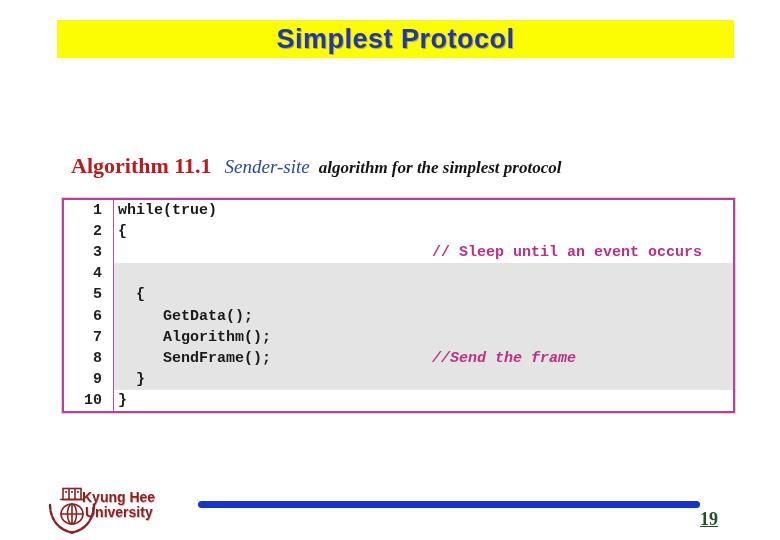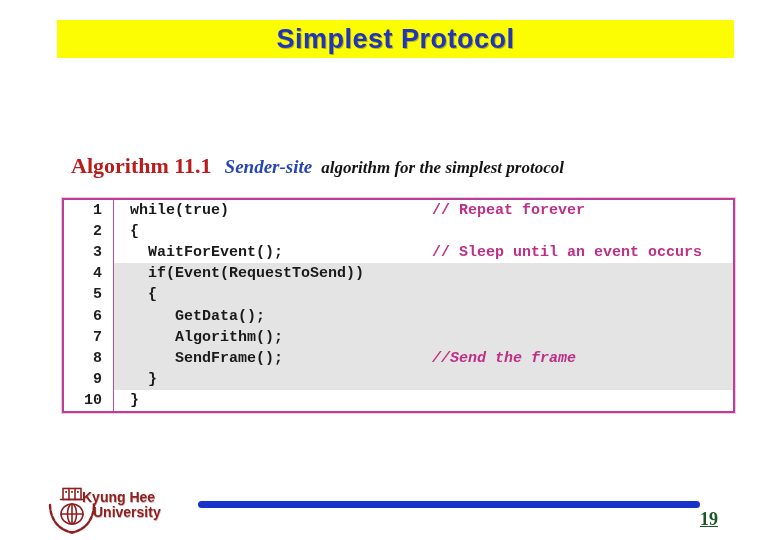--- a/index.html
+++ b/index.html
@@ -44,21 +44,21 @@
     white-space: nowrap;
     font-family: "Liberation Serif", serif;
   }
   .h-label {
     color: #b91c1c;
     font-weight: bold;
     font-size: 22px;
   }
   .h-em {
     color: #2746b4;
-    font-weight: bold;
+    font-weight: normal;
     font-style: italic;
     font-size: 19px;
     margin-left: 9px;
   }
   .h-rest {
     color: #141414;
     font-weight: bold;
     font-style: italic;
     font-size: 17px;
     margin-left: 5px;
@@ -97,21 +97,21 @@
     display: flex;
     align-items: center;
     padding-left: 4px;
     font-family: "Liberation Mono", monospace;
     font-size: 15px;
     font-weight: bold;
     color: #1a1a1a;
     white-space: pre;
   }
   .crow.shaded .ccell { background: #e4e4e4; }
-  .ctext { white-space: pre; margin-left: 12px; }
+  .ctext { white-space: pre; }
   .ccomment {
     position: absolute;
     left: 318px;
     color: #be2f86;
     white-space: pre;
   }
   .ccomment.it { font-style: italic; }
   
   .logo {
     position: absolute;
@@ -123,21 +123,21 @@
   .uni {
     position: absolute;
     left: 82px;
     top: 490px;
     color: #8e2020;
     font-weight: bold;
     font-size: 14px;
     line-height: 15px;
     text-shadow: 0.5px 0.5px 0 rgba(142,32,32,0.35);
   }
-  .uni .l2 { margin-left: 11px; }
+  .uni .l2 { margin-left: 3px; }
   .bluebar {
     position: absolute;
     left: 198px;
     top: 501px;
     width: 502px;
     height: 7px;
     background: #1633cc;
     border-radius: 4px;
   }
   .pagenum {
@@ -164,33 +164,33 @@
 
   <div class="heading">
     <span class="h-label">Algorithm 11.1</span>
     <span class="h-em">Sender-site</span>
     <span class="h-rest">algorithm for the simplest protocol</span>
   </div>
 
   <div class="codebox" id="codebox">
       <div class="crow">
         <span class="lnum">1</span>
-        <span class="ccell"><span class="ctext">while(true)</span><span class="ccomment">// Repeat forever</span></span>
+        <span class="ccell"><span class="ctext">while(true)</span></span>
       </div>
       <div class="crow">
         <span class="lnum">2</span>
         <span class="ccell"><span class="ctext">{</span></span>
       </div>
       <div class="crow">
         <span class="lnum">3</span>
-        <span class="ccell"><span class="ctext">  WaitForEvent();</span><span class="ccomment">// Sleep until an event occurs</span></span>
+        <span class="ccell"><span class="ccomment">// Sleep until an event occurs</span></span>
       </div>
       <div class="crow shaded">
         <span class="lnum">4</span>
-        <span class="ccell"><span class="ctext">  if(Event(RequestToSend))</span></span>
+        <span class="ccell"></span>
       </div>
       <div class="crow shaded">
         <span class="lnum">5</span>
         <span class="ccell"><span class="ctext">  {</span></span>
       </div>
       <div class="crow shaded">
         <span class="lnum">6</span>
         <span class="ccell"><span class="ctext">     GetData();</span></span>
       </div>
       <div class="crow shaded">

